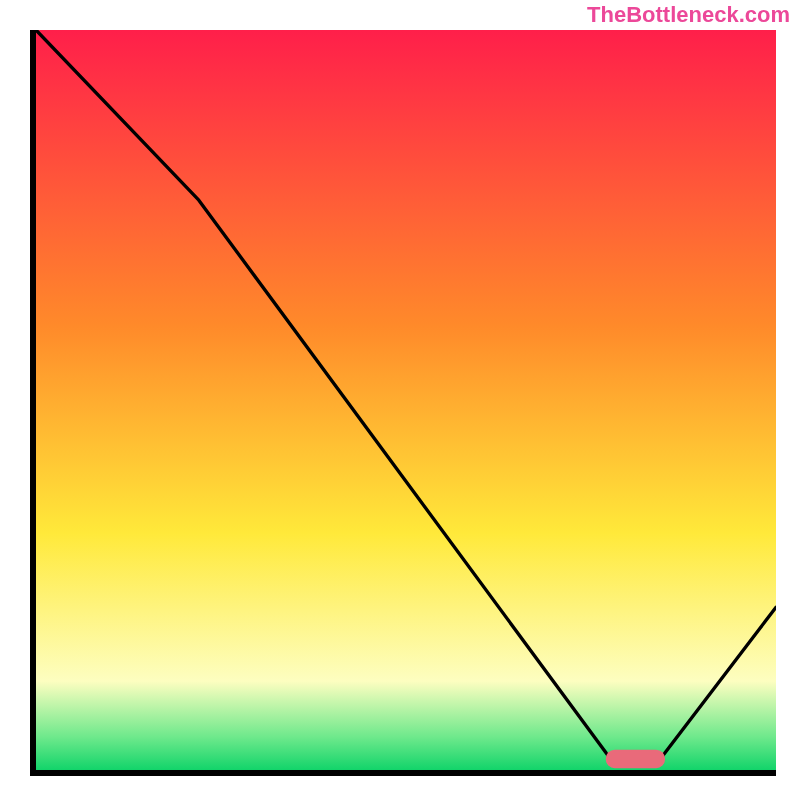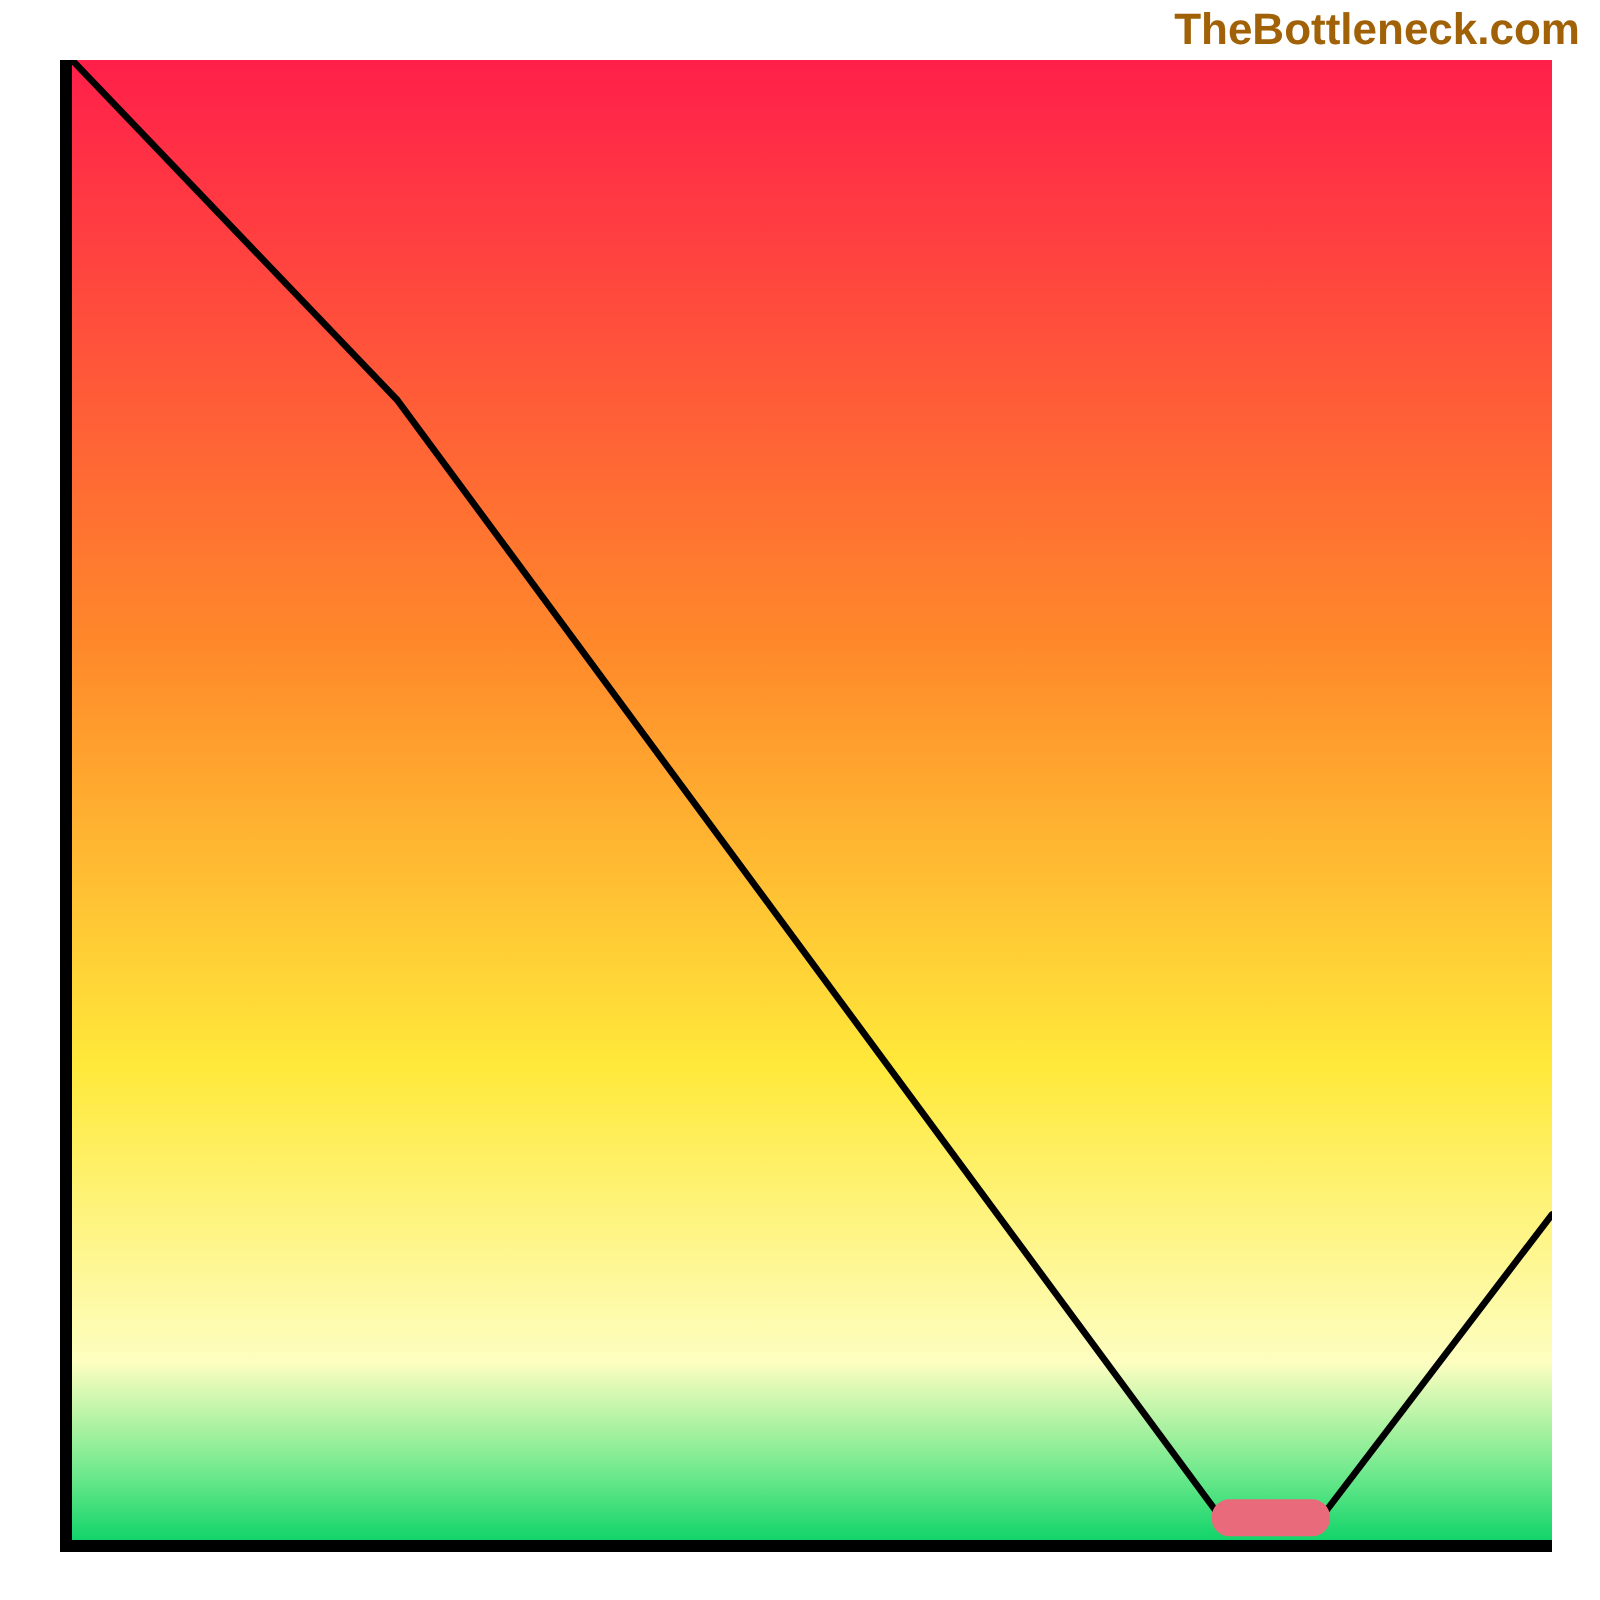--- a/index.html
+++ b/index.html
@@ -10,21 +10,21 @@
     background: #ffffff;
     font-family: Arial, Helvetica, sans-serif;
     overflow: hidden;
   }
   .watermark {
     position: absolute;
     top: 2px;
     right: 10px;
     font-size: 22px;
     font-weight: bold;
-    color: #a16207;
+    color: #ec4899;
     z-index: 10;
   }
   .plot-area {
     position: absolute;
     left: 30px;
     top: 30px;
     width: 740px;
     height: 740px;
     border-left: 6px solid #000;
     border-bottom: 6px solid #000;

